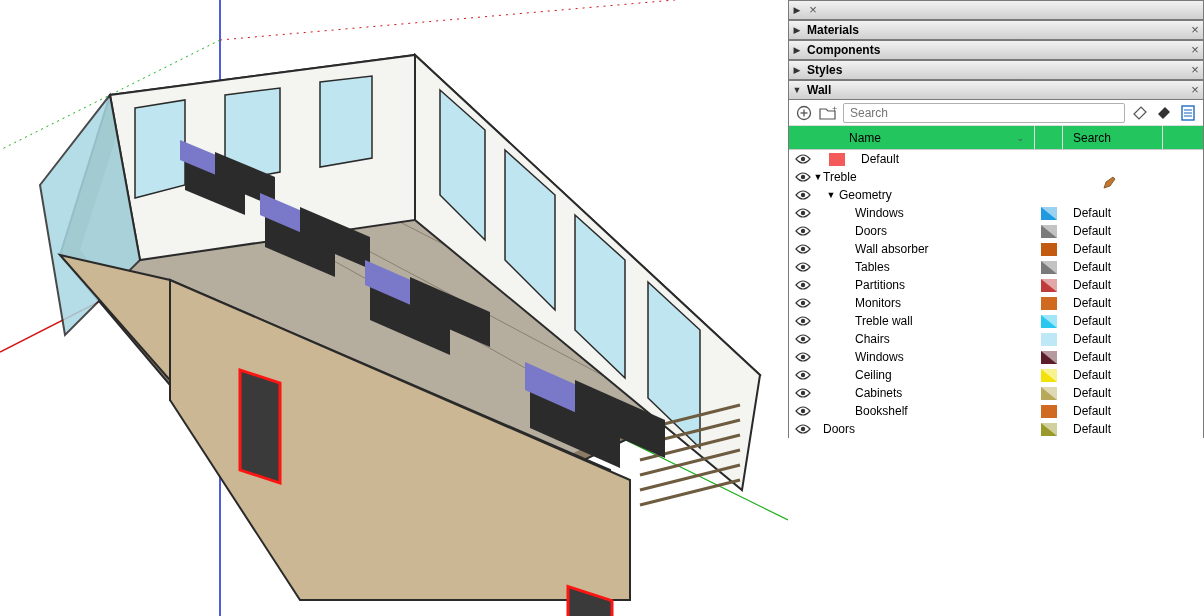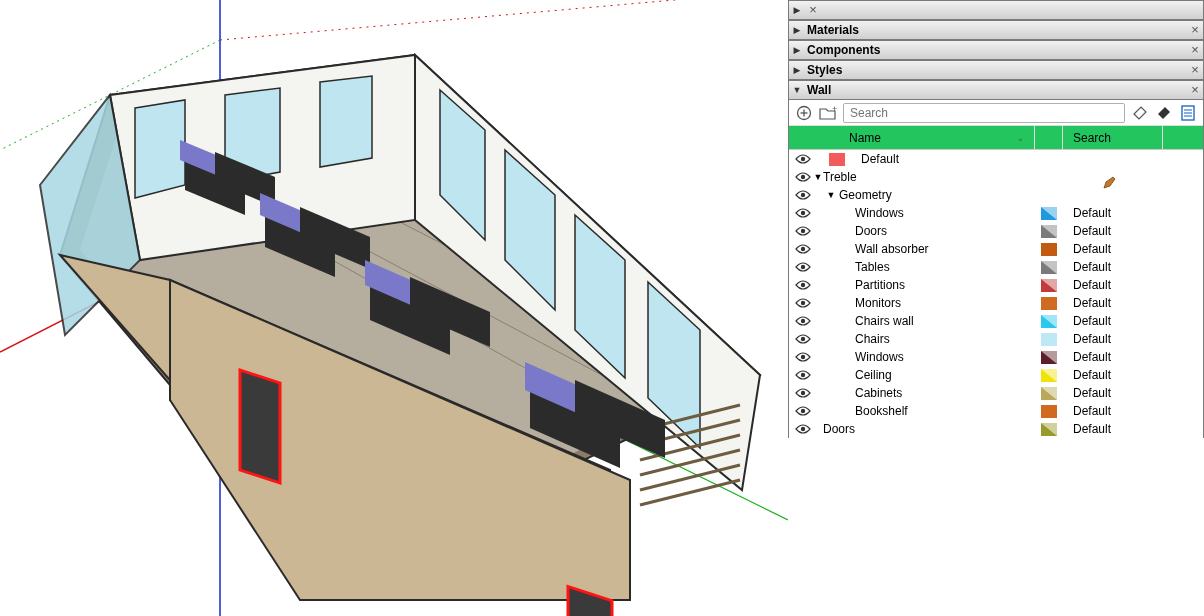--- a/index.html
+++ b/index.html
@@ -383,21 +383,21 @@
           <span class="end"></span>
         </div>
         <div class="tag-row">
           <span class="eye">
             <svg width="16" height="12" viewBox="0 0 16 12">
               <path d="M1 6 Q8 -2 15 6 Q8 14 1 6 Z" fill="none" stroke="#333" stroke-width="1.2"></path>
               <circle cx="8" cy="6" r="2.2" fill="#333"></circle>
             </svg>
           </span>
           <span class="tree" style="width: 42px; justify-content: flex-end;"></span>
-          <span class="name">Chairs wall</span>
+          <span class="name">Treble wall</span>
           <span class="sw">
             <svg width="16" height="13">
               <rect width="16" height="13" fill="#28c8f0"></rect>
               <path d="M0 0 L16 0 L16 13 Z" fill="#ffffff" opacity="0.55"></path>
             </svg>
           </span>
           <span class="dash">Default</span>
           <span class="end"></span>
         </div>
         <div class="tag-row">

